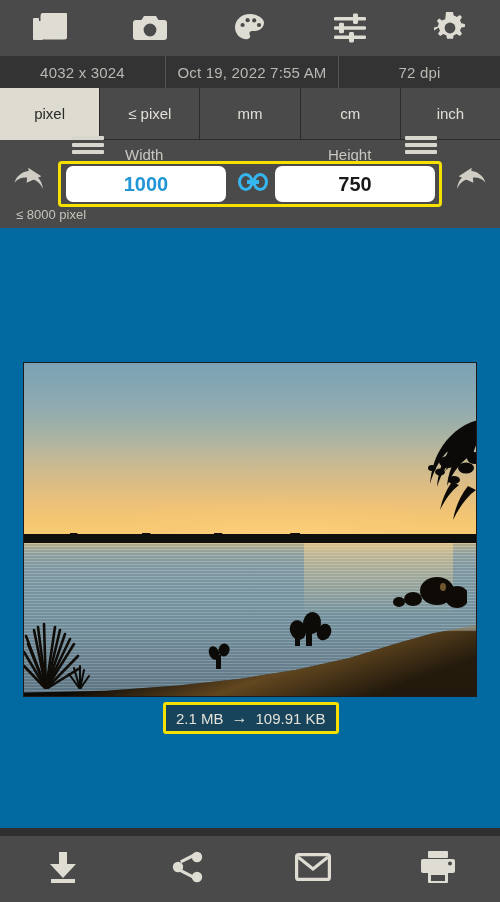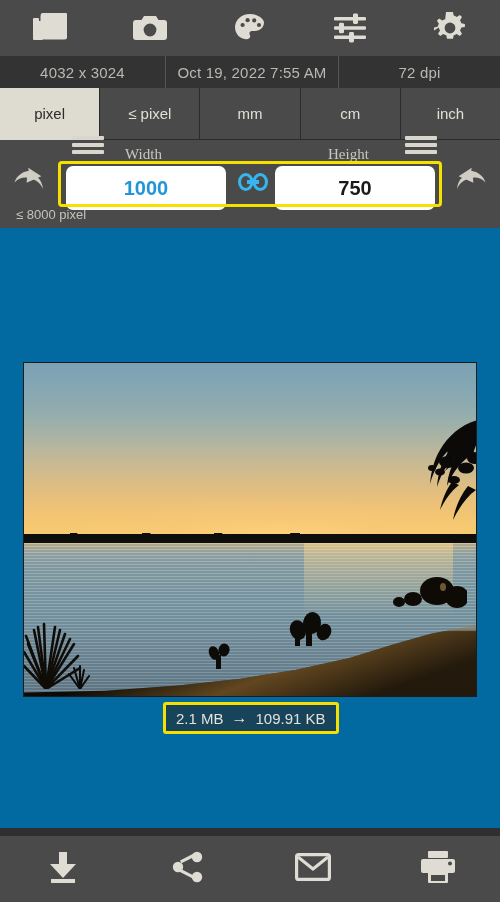--- a/index.html
+++ b/index.html
@@ -46,41 +46,40 @@
     border-right:1px solid #2b2b2b;border-bottom:1px solid #2b2b2b;
     cursor:pointer;box-sizing:border-box;
   }
   .tab:last-child{border-right:none;}
   .tab.active{background:#dedbd0;color:#2b2b2b;border-bottom:1px solid #dedbd0;}
 
   
   .sizepanel{
     position:relative;height:100px;background:#4a4a4a;
     box-sizing:border-box;
-    font-family:Liberation Serif, serif;
   }
   .lbl{
     position:absolute;font-size:15px;color:#c9c7c0;
   }
   .lbl-w{left:125px;top:6px;}
   .lbl-h{left:328px;top:6px;}
 
   .burger{position:absolute;width:32px;height:19px;cursor:pointer;}
   .burger span{display:block;height:4px;background:#d8d6cd;margin-bottom:3px;border-radius:1px;}
   .burger-w{left:72px;top:136px;}
   .burger-h{left:405px;top:136px;}
 
   .hl-box{
     position:absolute;left:58px;top:161px;width:384px;height:46px;
     border:3px solid #f5e000;border-radius:4px;box-sizing:border-box;
     pointer-events:none;
   }
 
   .field{
-    position:absolute;top:166px;height:44px;
+    position:absolute;top:166px;height:36px;
     background:#ffffff;border-radius:7px;
     display:flex;align-items:center;justify-content:center;
     box-sizing:border-box;cursor:text;
   }
   .field-w{left:66px;width:160px;}
   .field-h{left:275px;width:160px;}
   .field input{
     border:none;outline:none;background:transparent;
     width:100%;text-align:center;
     font-family:"Liberation Sans", sans-serif;

